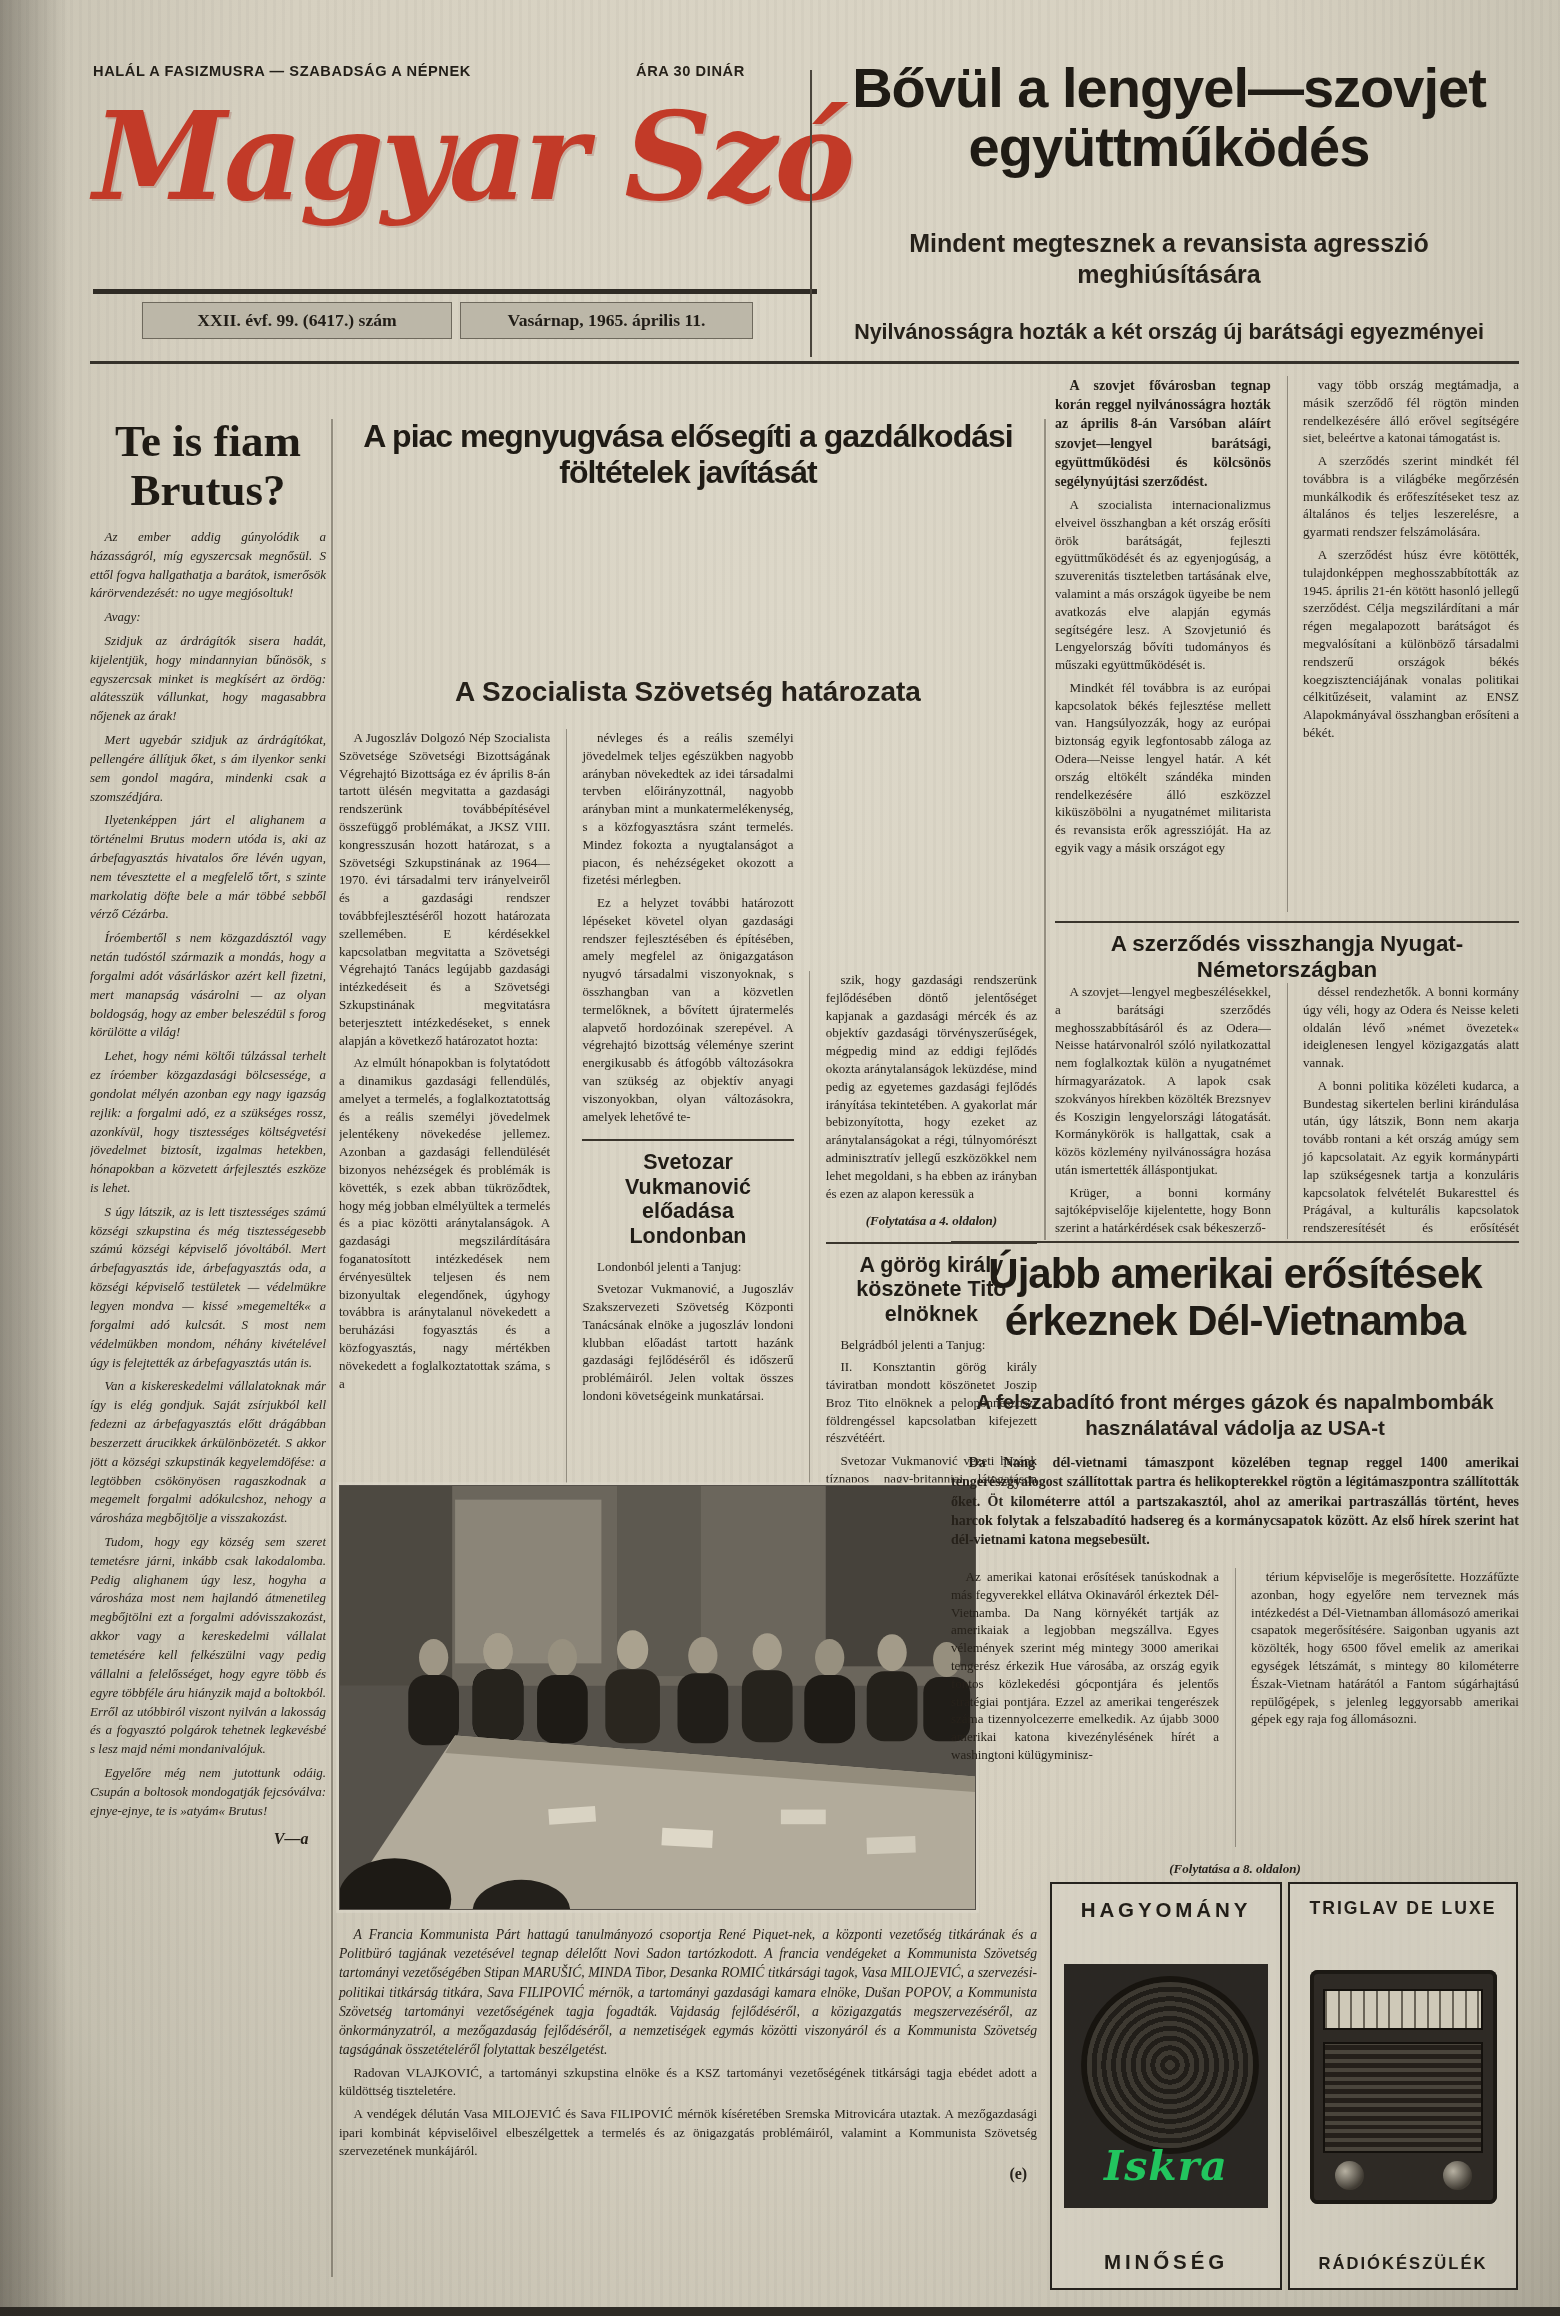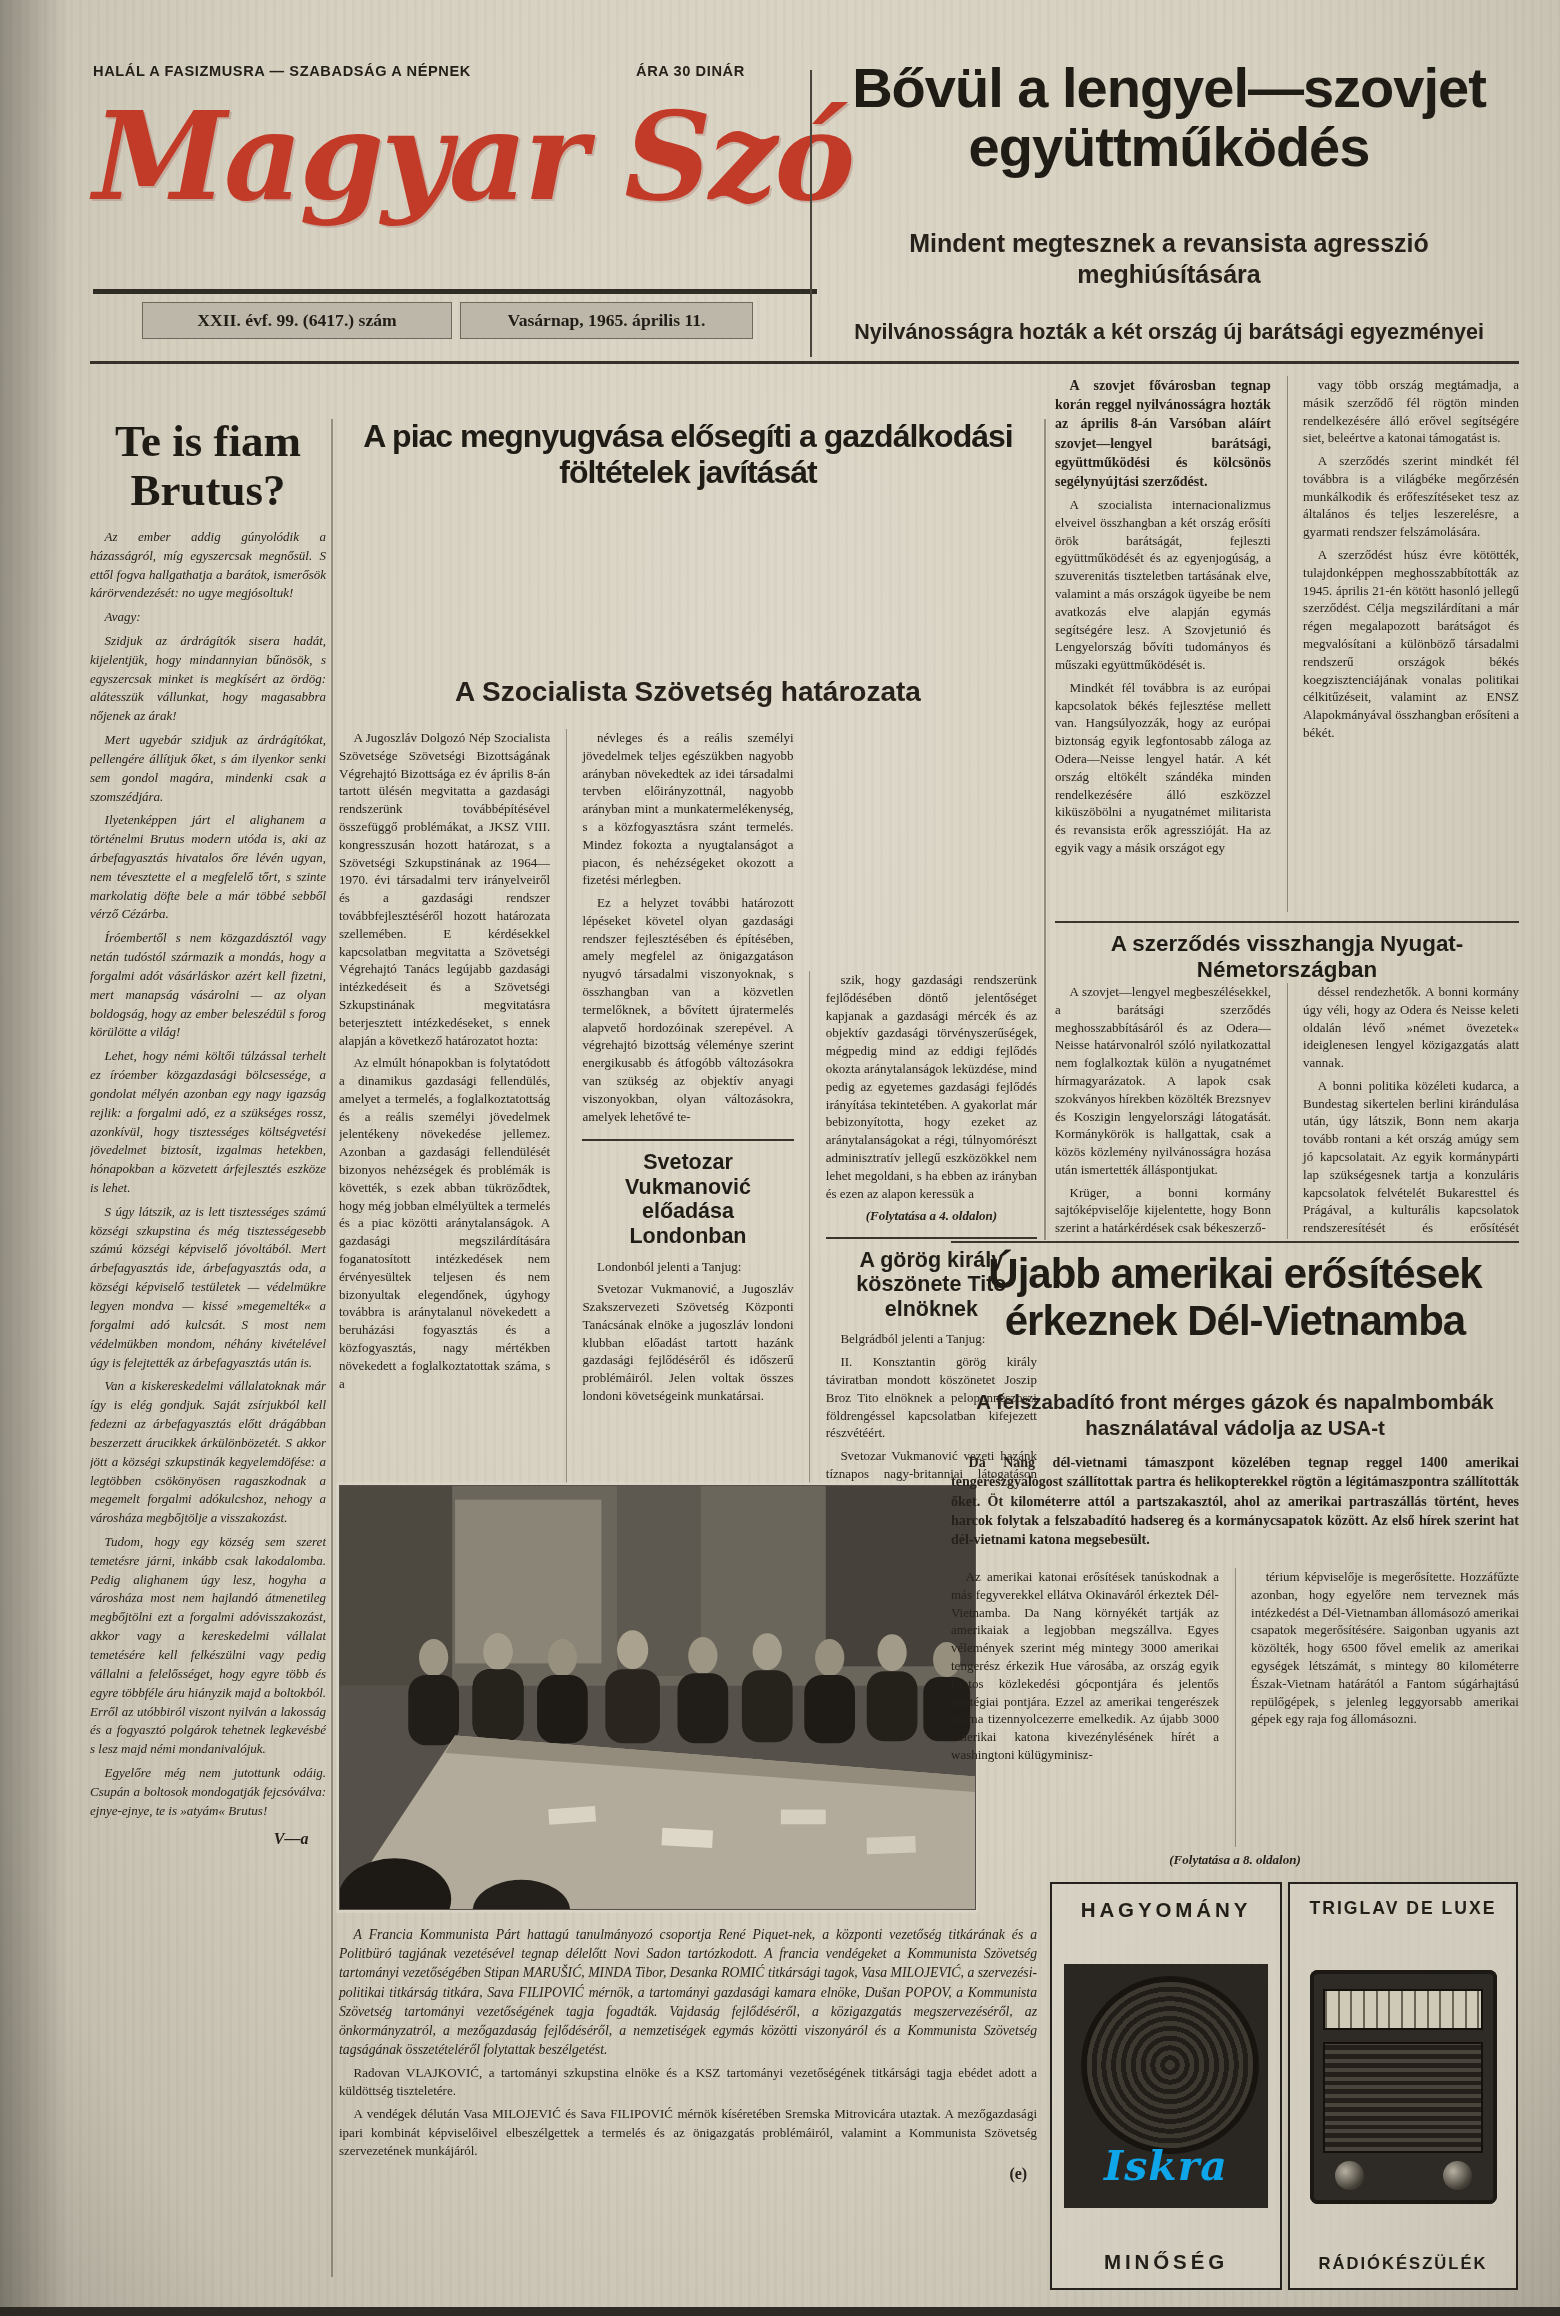--- a/index.html
+++ b/index.html
@@ -29,21 +29,21 @@
   .date-box  { left:460px; width:291px; }
   .header-rule { left:90px; top:361px; width:1429px; height:2.9px; background:#35312a;}
   .vrule-mast { left:810px; top:70px; width:2px; height:287px; background:#4a453c;}
 
   
   p { margin:0 0 4.9px; text-indent:14.6px; text-align:justify; }
   .cols { display:flex; }
   .col  { flex:1 1 0; box-sizing:border-box; overflow:hidden; font-size:13px; line-height:1.37;}
   .cols .col + .col { border-left:1px solid rgba(90,84,72,.55); padding-left:15.6px; margin-left:15.6px;}
   .col p.b { font-weight:700; font-size:14px; }
-  .cont { font-weight:700; font-style:italic; text-align:center; text-indent:0; margin:1px 0; font-size:13px;}
+  .cont { font-weight:700; font-style:italic; text-align:center; text-indent:0; margin:10px 0; font-size:13px;}
   .inbox-head { font-family:"Liberation Sans",sans-serif; font-weight:700; font-size:21.5px; line-height:1.15;
     text-align:center; margin:11.7px 0 8.8px; border-top:2px solid #3a352c; padding-top:8.8px; color:#201c16;}
 
   
   .lead-head { left:819px; top:59px; width:700px; font-family:"Liberation Sans",sans-serif;
     font-weight:700; font-size:56px; line-height:1.05; letter-spacing:-1px; text-align:center; color:#1f1b15;}
   .lead-deck1 { left:819px; top:228px; width:700px; font:700 25px/1.25 "Liberation Sans",sans-serif; text-align:center;}
   .lead-deck2 { left:819px; top:320px; width:700px; font:700 21.5px/1.2 "Liberation Sans",sans-serif; text-align:center;}
   .lead-cols  { left:1055px; top:376px; width:464px; }
   .lead-cols .col { height:536px; }
@@ -95,21 +95,21 @@
   .ad-triglav { left:1288px; top:1882px; width:230px; height:408px; }
   .ad-top, .ad-bottom { font-family:Liberation Sans, sans-serif; font-weight:700; text-align:center;
     letter-spacing:3.9px; font-size:20.5px; padding:13.7px 2px; color:#221e18;}
   .ad-triglav .ad-top { font-size:17.6px; letter-spacing:2px;}
   .ad-triglav .ad-bottom { font-size:16.6px; letter-spacing:2px;}
   .iskra-art { position:relative; margin:0 11.7px; height:244px; background:#2a2723; overflow:hidden;}
   .iskra-disc { position:absolute; left:23.4px; top:17.6px; width:166px; height:166px; border-radius:50%;
     background:repeating-radial-gradient(circle at 50% 50%, #3d3931 0 4.9px, #211e19 4.9px 9.8px);
     box-shadow:0 0 0 5.9px #17140f;}
   .iskra-brand { position:absolute; left:0; right:0; bottom:17.6px; text-align:center;
-    font-family:"DejaVu Serif",serif; font-style:italic; font-weight:700; font-size:41px; color:#0ea5e9;
+    font-family:"DejaVu Serif",serif; font-style:italic; font-weight:700; font-size:41px; color:#22c55e;
     letter-spacing:1px;}
   .radio { position:relative; margin:3.9px auto; width:187px; height:234px; background:#2e2a25; border-radius:7.8px;
     box-shadow:inset 0 0 0 3.9px #1c1914;}
   .radio .dial { position:absolute; left:13.7px; right:13.7px; top:19.5px; height:37px; background:#cfc9b8;
     background-image:repeating-linear-gradient(90deg, #6a6457 0 2px, rgba(0,0,0,0) 2px 12.7px); border:2px solid #14110d;}
   .radio .grill { position:absolute; left:13.7px; right:13.7px; top:72px; height:107px;
     background:repeating-linear-gradient(0deg, #4a453c 0 3.9px, #241f1a 3.9px 8.8px); border:2px solid #14110d;}
   .radio .knob { position:absolute; bottom:13.7px; width:29px; height:29px; border-radius:50%;
     background:radial-gradient(circle at 35% 35%, #b7b1a2, #403b33 70%); }
   .radio .knob.k1 { left:25px; } .radio .knob.k2 { right:25px; }

